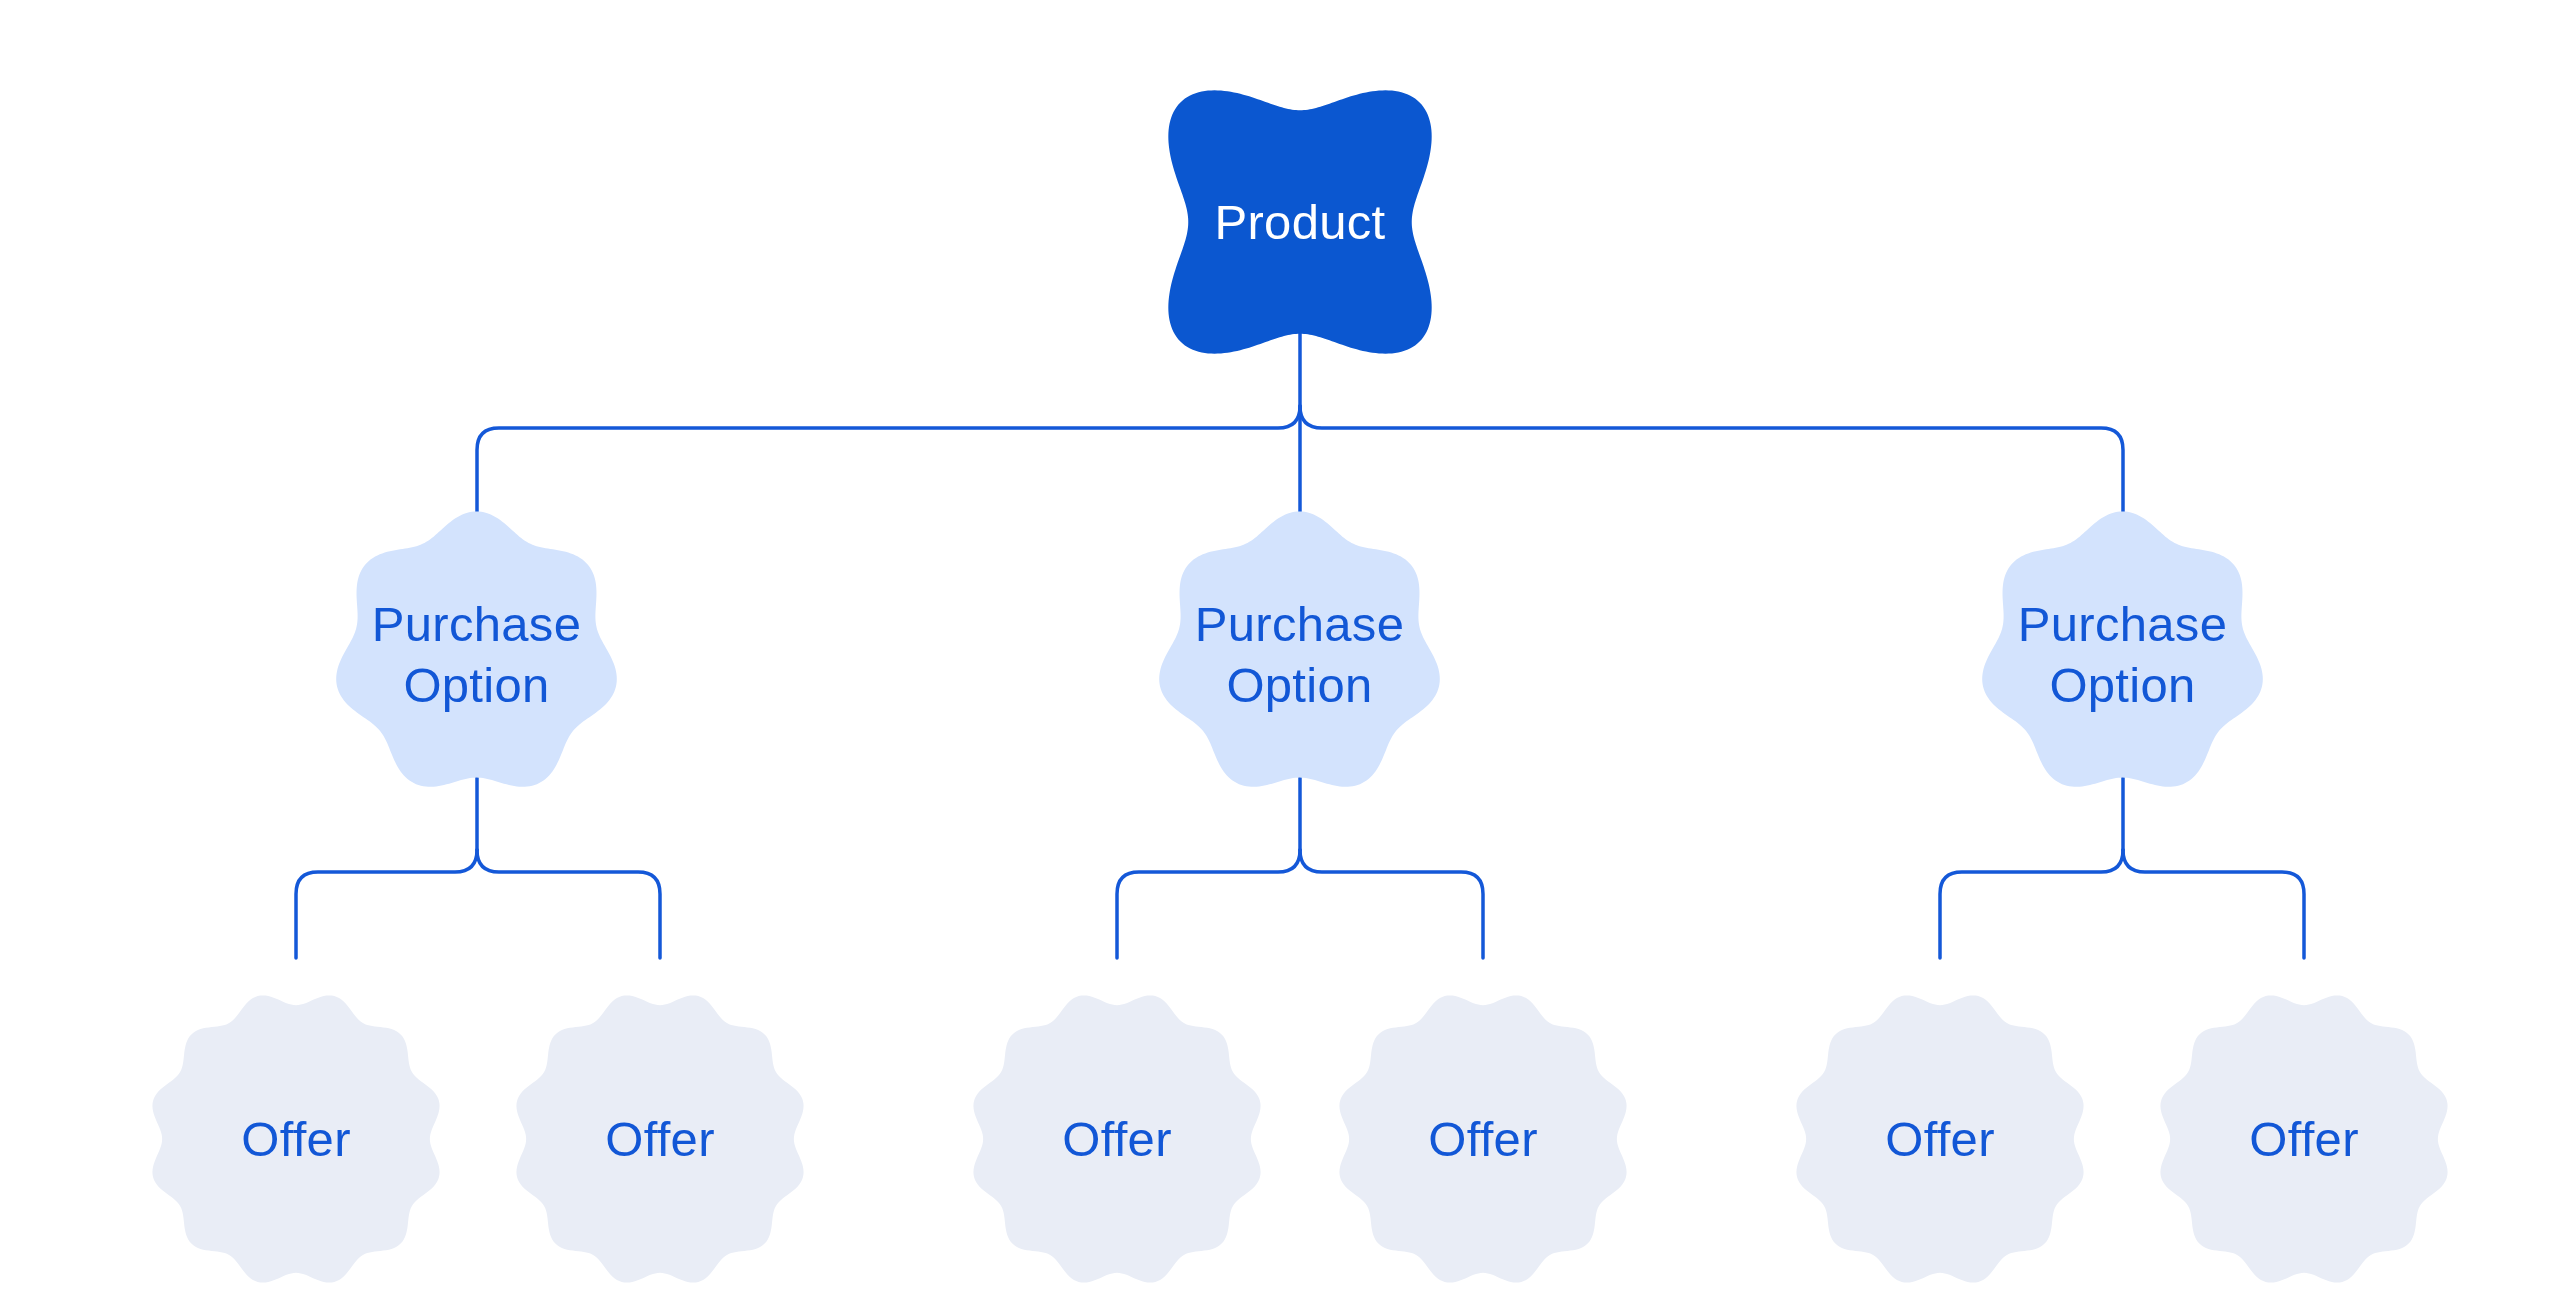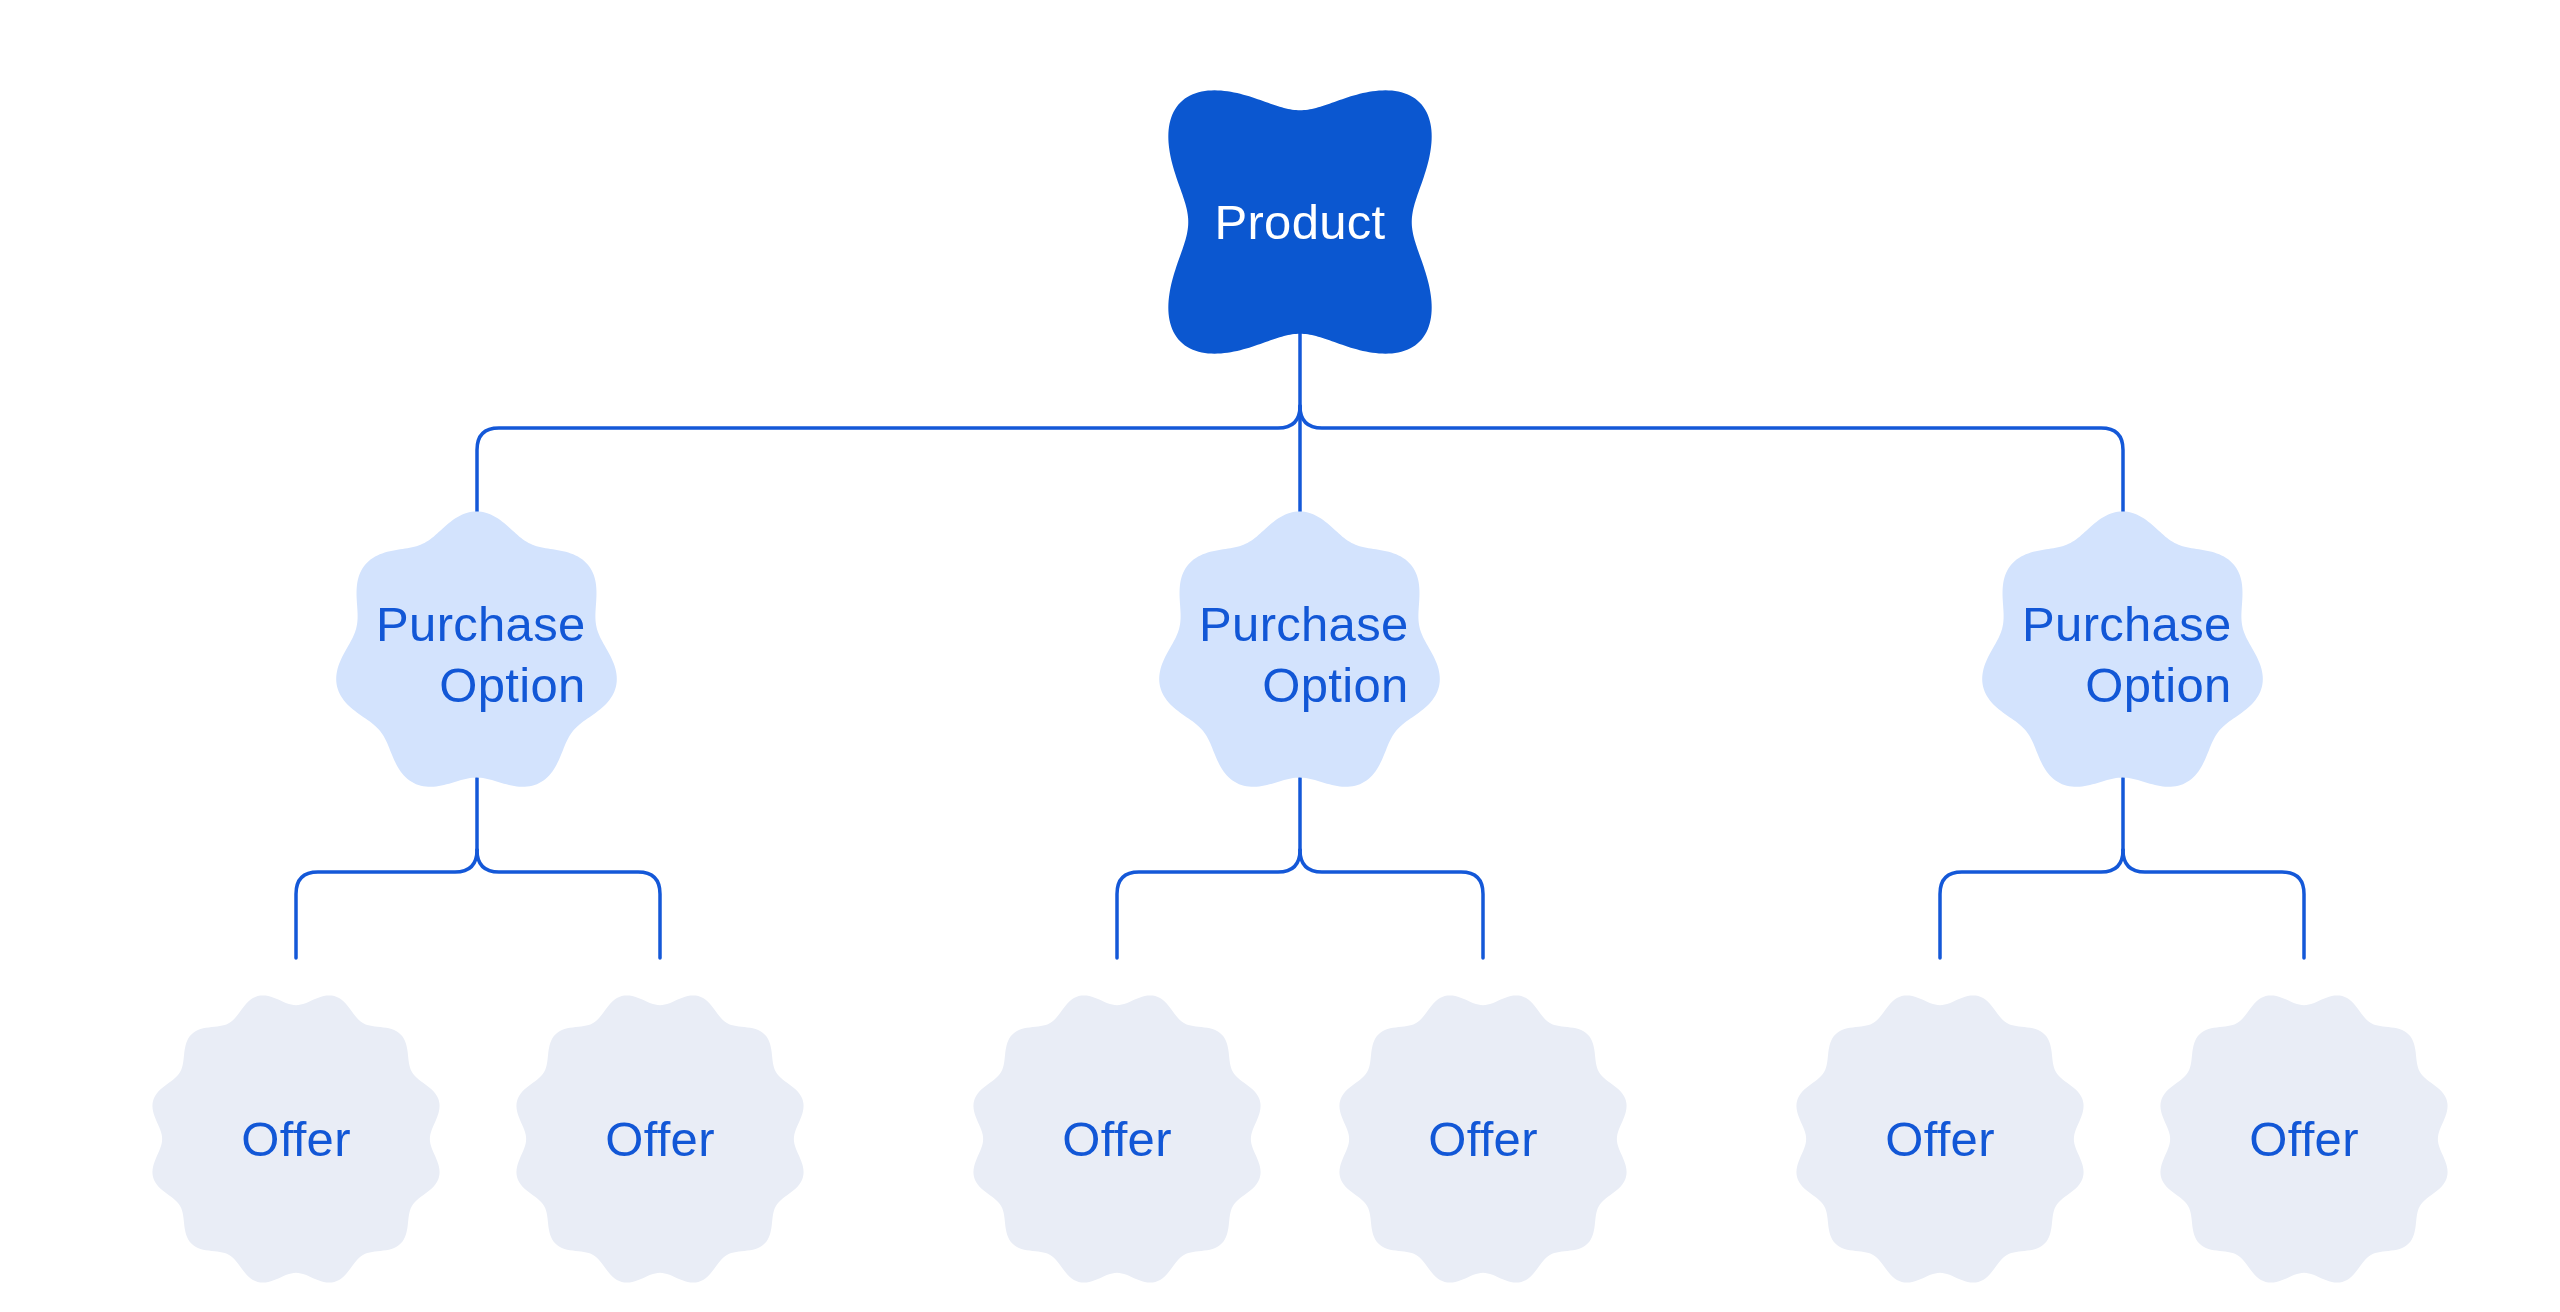--- a/index.html
+++ b/index.html
@@ -60,21 +60,20 @@
 
   .node-purchase {
     width: 289px;
     height: 289px;
     top: 510px;
   }
   .node-purchase .blob path { fill: var(--purchase-fill, #d3e3fd); }
   .node-purchase .label {
     color: var(--node-text, #1257d6);
     width: 218px;
-    text-align: right;
   }
   .pos-p1 { left: 312px; }
   .pos-p2 { left: 1135px; }
   .pos-p3 { left: 1958px; }
 
   .node-offer {
     width: 290px;
     height: 290px;
     top: 994px;
   }

